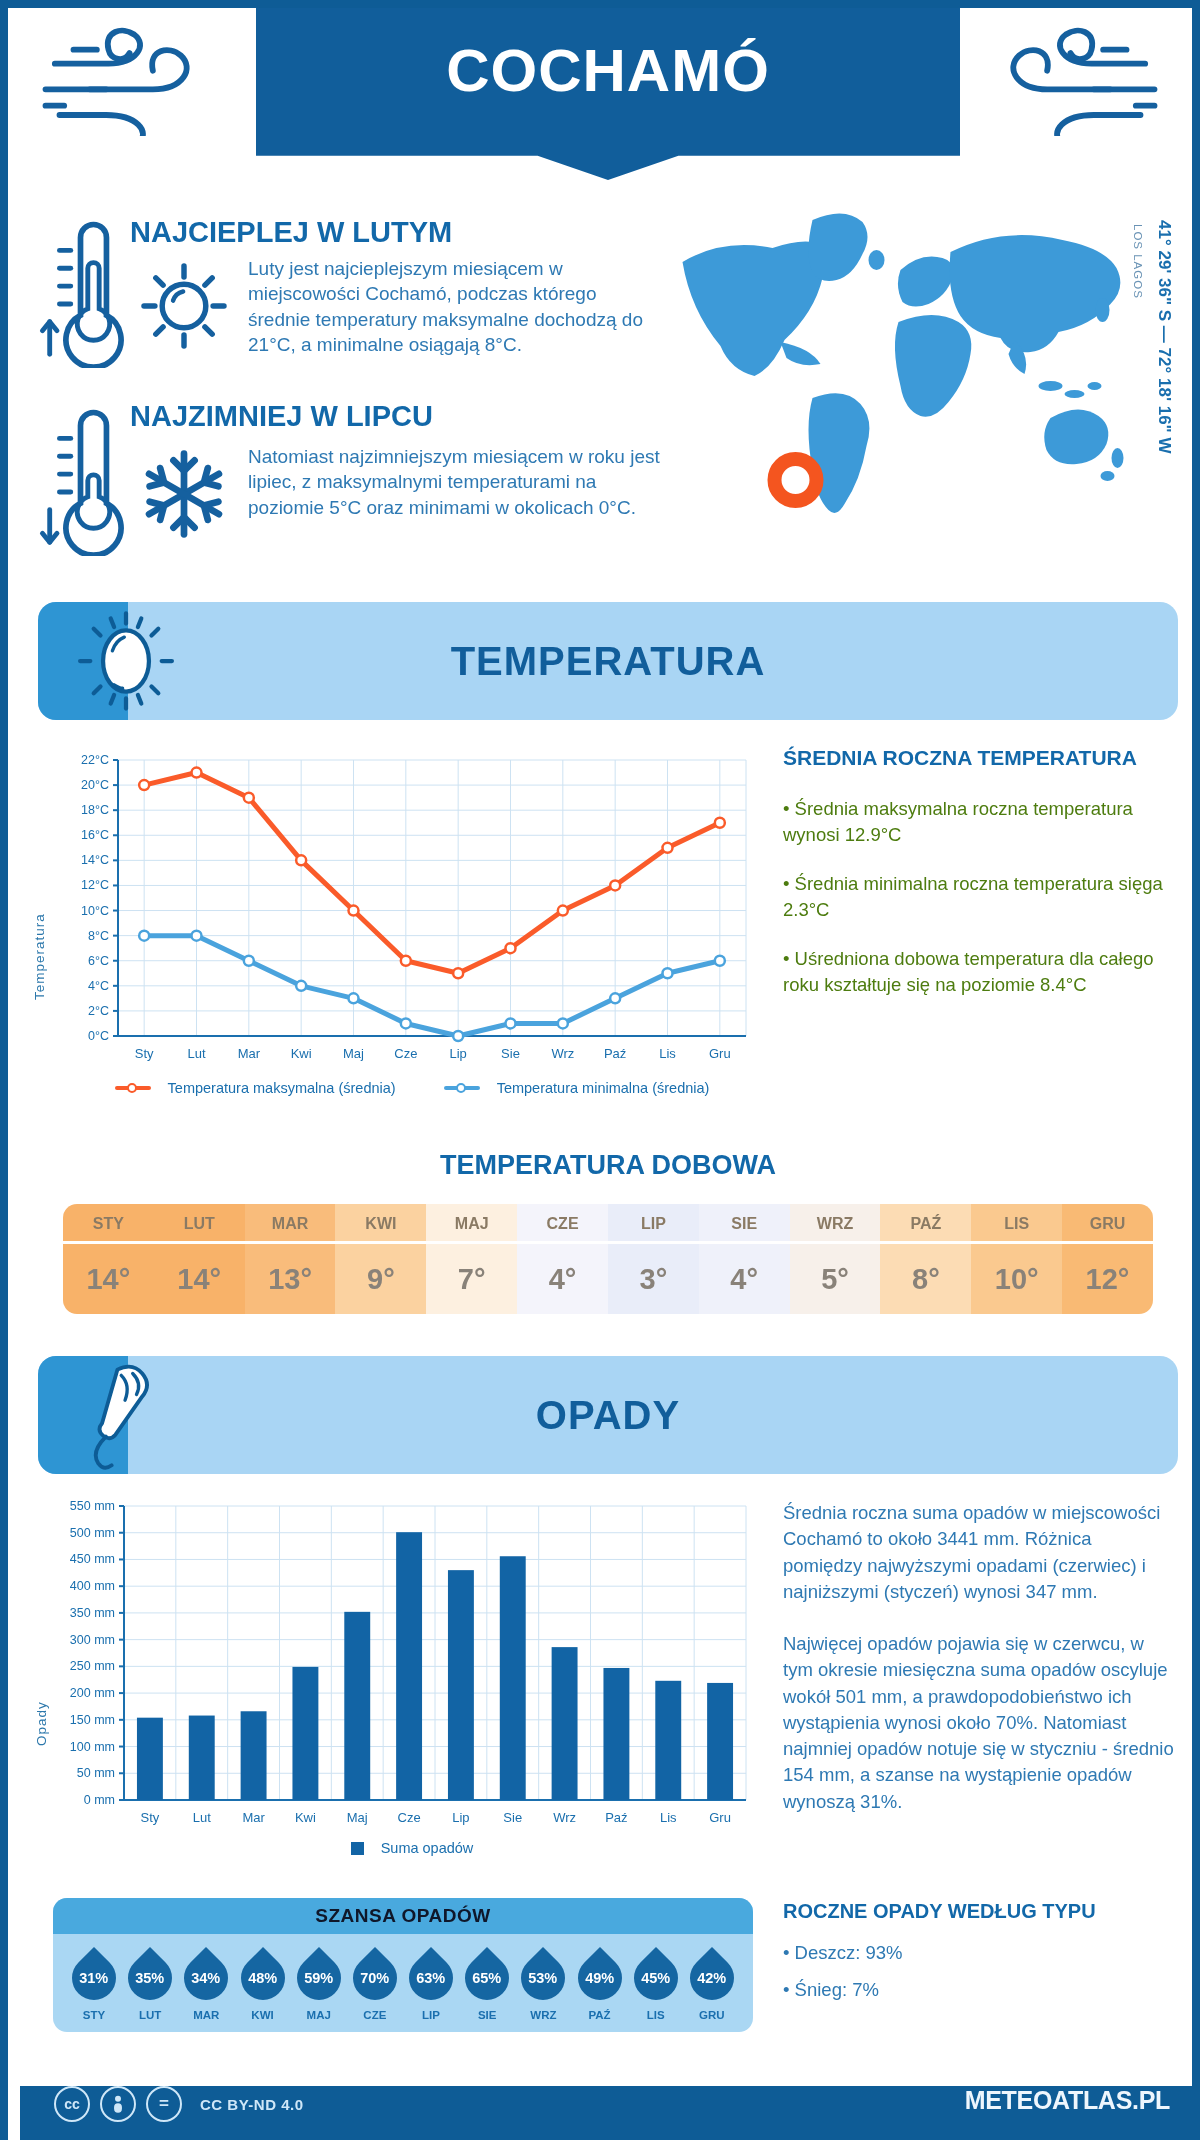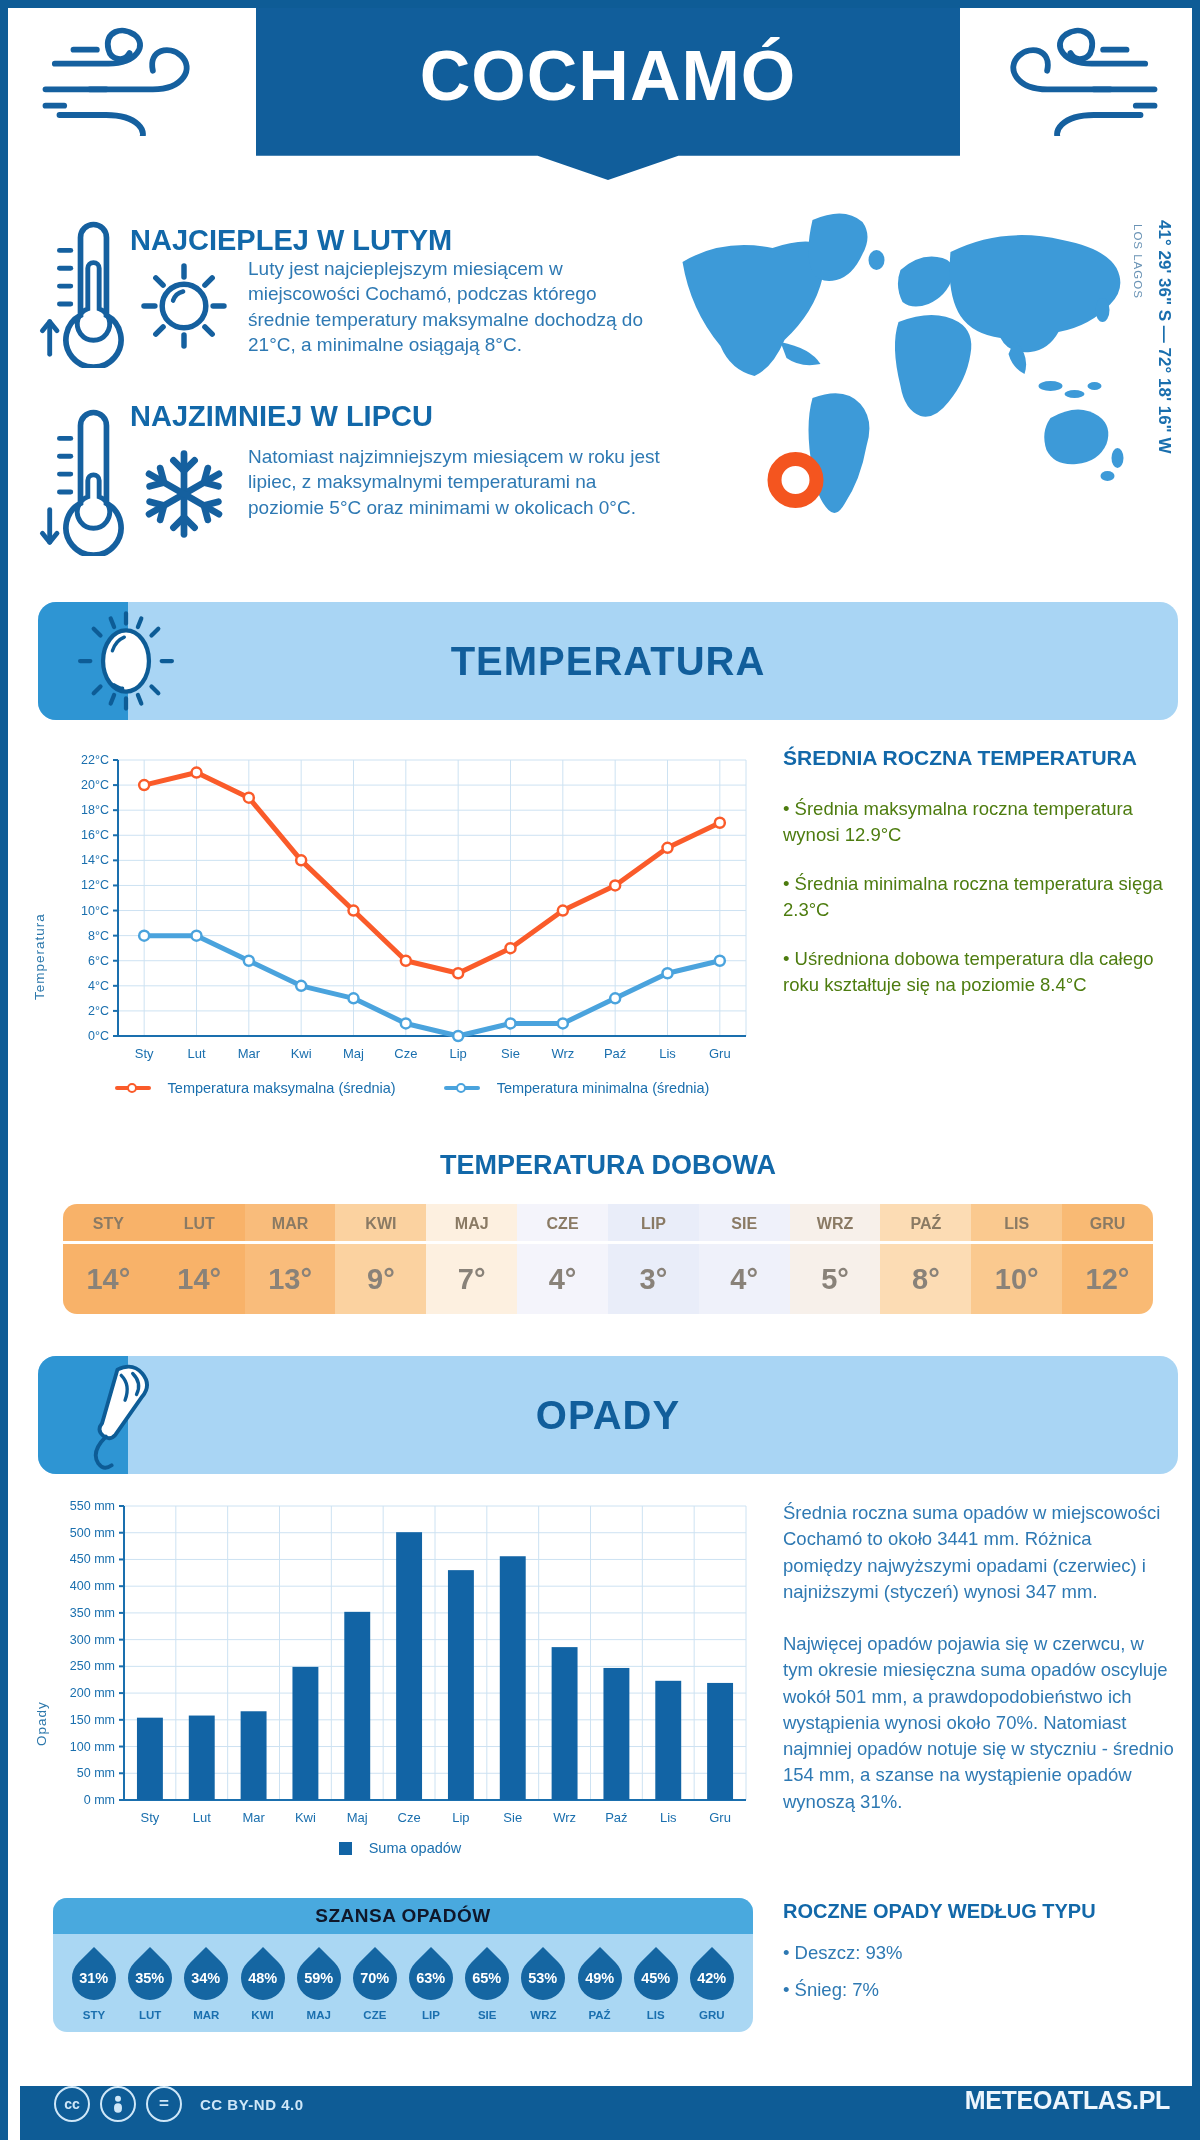--- a/index.html
+++ b/index.html
@@ -4,21 +4,21 @@
 <style>
   html,body{margin:0;padding:0;background:#fff;}
   #page{position:relative;width:1200px;height:2140px;box-sizing:border-box;
         border:8px solid #0e5c96;border-bottom:0;overflow:hidden;
         font-family:"Liberation Sans",sans-serif;background:#fff;}
   .abs{position:absolute;}
 
   
   .banner{left:248px;top:-2px;width:704px;height:174px;background:#115e9b;color:#fff;
           clip-path:polygon(0 0,100% 0,100% 86%,60% 86%,50% 100%,40% 86%,0 86%);text-align:center;}
-  .banner h1{margin:30px 0 0;font-size:70px;letter-spacing:1px;}
+  .banner h1{margin:30px 0 0;font-size:60px;letter-spacing:1px;}
   .banner .sub{margin-top:10px;font-size:16px;letter-spacing:4px;}
 
   
   .h2blue{color:#1268a9;font-size:29px;font-weight:bold;margin:0;}
   .para{color:#2e79b3;font-size:19px;line-height:1.34;margin:0;}
   .bullets p{color:#4d7c0f;font-size:18.5px;line-height:1.38;margin:0 0 24px;}
   .h3blue{color:#1268a9;font-size:21px;font-weight:bold;margin:0 0 26px;}
 
   
   .vtext{writing-mode:vertical-rl;color:#1a6fae;font-weight:bold;font-size:17px;}
@@ -95,21 +95,21 @@
   <svg class="abs" style="left:24px;top:210px" width="110" height="150" viewBox="0 0 120 185" fill="none" stroke="#15609f" stroke-width="7" stroke-linecap="round">
     <path d="M52,120 V24 a16,16 0 0 1 32,0 v96 a34,34 0 1 1 -32,0 z"></path>
     <path d="M61,112 V62 a7,7 0 0 1 14,0 v50 a20,20 0 1 1 -14,0 z" stroke-width="6"></path>
     <line x1="26" y1="40" x2="40" y2="40" stroke-width="6"></line>
       <line x1="26" y1="62" x2="40" y2="62" stroke-width="6"></line>
     <line x1="26" y1="84" x2="40" y2="84" stroke-width="6"></line>
       <line x1="26" y1="106" x2="40" y2="106" stroke-width="6"></line>
     <line x1="14" y1="168" x2="14" y2="128" stroke-width="6"></line>
     <path d="M14,128 l-9,11 M14,128 l9,11" stroke-width="6"></path>
   </svg>
-  <h2 class="abs h2blue" style="left:122px;top:216px">NAJCIEPLEJ W LUTYM</h2>
+  <h2 class="abs h2blue" style="left:122px;top:208px">NAJCIEPLEJ W LUTYM</h2>
   <svg class="abs" style="left:126px;top:248px" width="100" height="100" viewBox="0 0 110 110" fill="none" stroke="#15609f" stroke-width="6" stroke-linecap="round">
     <circle cx="55" cy="55" r="24"></circle>
     <path d="M43,49 a15,15 0 0 1 11,-10" stroke-width="5"></path>
     <line x1="87" y1="55" x2="99" y2="55"></line>
       <line x1="78" y1="78" x2="86" y2="86"></line>
     <line x1="55" y1="87" x2="55" y2="99"></line>
       <line x1="32" y1="78" x2="24" y2="86"></line>
     <line x1="23" y1="55" x2="11" y2="55"></line>
       <line x1="32" y1="32" x2="24" y2="24"></line>
     <line x1="55" y1="23" x2="55" y2="11"></line>
@@ -441,21 +441,21 @@
         <rect x="226.45833333333331" y="170.89818181818183" width="25.916666666666668" height="133.10181818181817" fill="#1264a5"></rect>
         <rect x="278.2916666666667" y="115.84" width="25.916666666666668" height="188.16" fill="#1264a5"></rect>
         <rect x="330.125" y="36.19272727272727" width="25.916666666666668" height="267.80727272727273" fill="#1264a5"></rect>
         <rect x="381.95833333333337" y="74.14545454545453" width="25.916666666666668" height="229.85454545454547" fill="#1264a5"></rect>
         <rect x="433.7916666666667" y="60.24727272727273" width="25.916666666666668" height="243.75272727272727" fill="#1264a5"></rect>
         <rect x="485.625" y="151.12" width="25.916666666666668" height="152.88" fill="#1264a5"></rect>
         <rect x="537.4583333333334" y="171.96727272727273" width="25.916666666666668" height="132.03272727272727" fill="#1264a5"></rect>
         <rect x="589.2916666666666" y="184.79636363636365" width="25.916666666666668" height="119.20363636363635" fill="#1264a5"></rect>
         <rect x="641.125" y="186.93454545454546" width="25.916666666666668" height="117.06545454545454" fill="#1264a5"></rect>
       </svg></div>
-  <div class="abs legend" style="left:46px;top:1832px;width:692px">
+  <div class="abs legend" style="left:58px;top:1832px;width:692px">
     <div class="lg-item">
       <span class="lg-sq" id="lg-bar-sq" style="background: rgb(18, 100, 165);"></span>
       <span>Suma opadów</span>
     </div>
   </div>
 
   <div class="abs" style="left:775px;top:1492px;width:392px">
     <p class="para" style="font-size:18.5px;line-height:1.42;margin-bottom:26px">Średnia roczna suma opadów w miejscowości Cochamó to około 3441 mm. Różnica pomiędzy najwyższymi opadami (czerwiec) i najniższymi (styczeń) wynosi 347 mm.</p>
     <p class="para" style="font-size:18.5px;line-height:1.42">Najwięcej opadów pojawia się w czerwcu, w tym okresie miesięczna suma opadów oscyluje wokół 501 mm, a prawdopodobieństwo ich wystąpienia wynosi około 70%. Natomiast najmniej opadów notuje się w styczniu - średnio 154 mm, a szanse na wystąpienie opadów wynoszą 31%.</p>
   </div>

